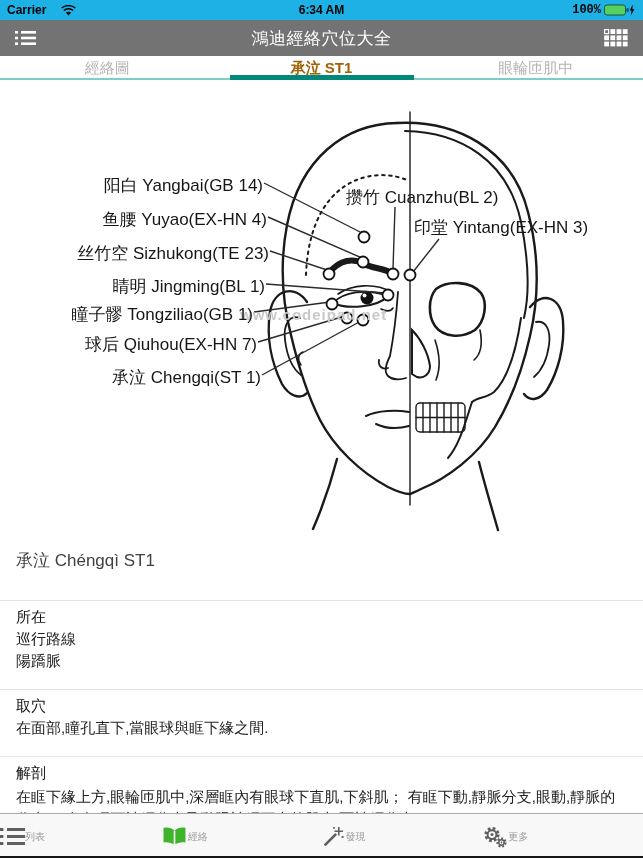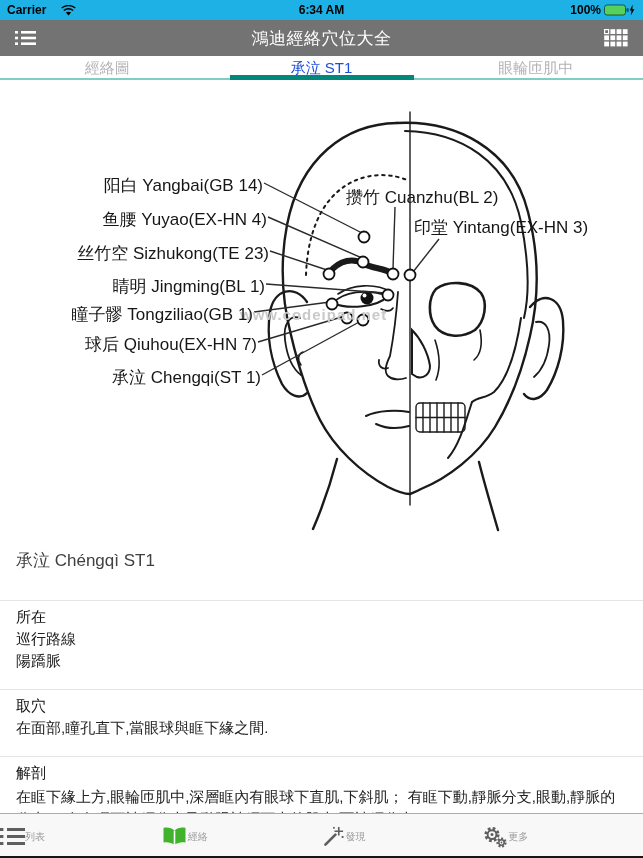--- a/index.html
+++ b/index.html
@@ -9,42 +9,42 @@
     font-family:"Liberation Sans", sans-serif; color:#1c1c1c;
   }
   
   .statusbar {
     position:absolute; top:0; left:0; right:0; height:20px;
     background:#1EB1E6; display:flex; align-items:center;
     padding:0 7px; font-size:12px; font-weight:bold; color:#000;
   }
   .sb-left { display:flex; align-items:center; gap:15px; }
   .sb-time { position:absolute; left:0; right:0; text-align:center; }
-  .sb-right { margin-left:auto; display:flex; align-items:center; gap:3px; position:relative; }
+  .sb-right { margin-left:auto; display:flex; align-items:center; gap:3px; position:relative;font-family:Liberation Mono, monospace; }
   
   .navbar {
     position:absolute; top:20px; left:0; right:0; height:36px;
     background:#737373; display:flex; align-items:center; padding:0 15px;
   }
   .nav-title {
     position:absolute; left:0; right:0; text-align:center;
     color:#fff; font-size:17px; letter-spacing:.5px;
   }
   .nav-icon-left, .nav-icon-right { position:relative; z-index:2; display:flex; align-items:center; }
   .nav-icon-right { margin-left:auto; }
   
   .toptabs {
     position:absolute; top:56px; left:0; right:0; height:24px;
     background:#fff; display:flex;
   }
   .toptab {
     flex:1; display:flex; align-items:center; justify-content:center;
     font-size:15px; color:#b3b3b3;
   }
-  .toptab.active { color:#1d4ed8; font-weight:normal; }
+  .toptab.active { color:#a16207; font-weight:bold; }
   .toptabs .fullline {
     position:absolute; left:0; right:0; bottom:0; height:2px; background:#7FCDC5;
   }
   .toptabs .underline {
     position:absolute; left:50%; transform:translateX(-50%);
     bottom:0; width:184px; height:5px; background:#00897B; z-index:2;
   }
   
   .diagram-svg { position:absolute; top:90px; left:0; }
   .diagram-svg text { font-family:"Liberation Sans", sans-serif; }

